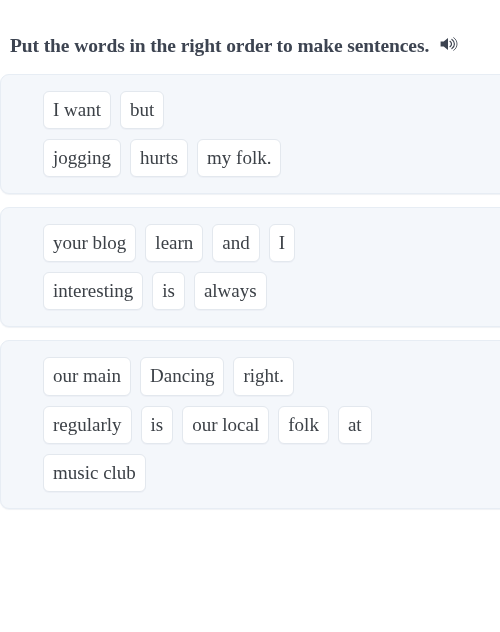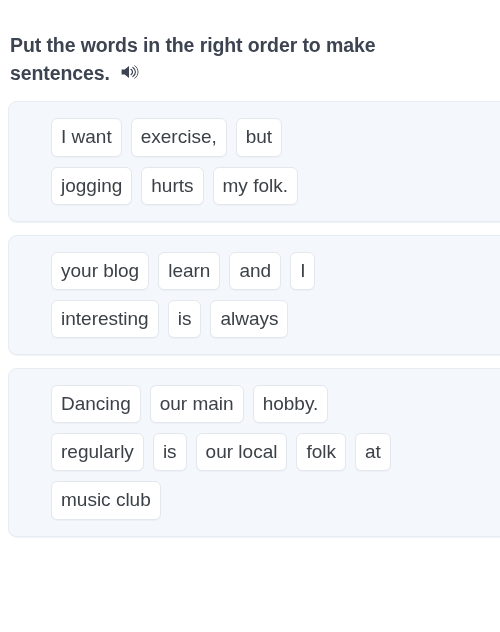--- a/index.html
+++ b/index.html
@@ -13,20 +13,21 @@
     font-family: "Liberation Sans", sans-serif;
     overflow: hidden;
     position: relative;
   }
 
   #page {
     width: 484px;
     height: 632px;
     position: relative;
     box-sizing: border-box;
+    font-family: Liberation Serif, serif;
   }
 
   
   .task-header {
     padding: 32px 14px 0 10px;
     box-sizing: border-box;
   }
   .task-title {
     font-size: 19.5px;
     font-weight: bold;
@@ -47,21 +48,21 @@
     cursor: pointer;
   }
   .audio-btn svg { display: block; }
 
   
   .cards {
     margin-top: 14px;
     display: flex;
     flex-direction: column;
     gap: 13px;
-    padding-left: 8px;
+    padding-left: 0;
     text-align: right;
   }
   .sentence-card {
     background: #f4f7fb;
     border: 1px solid #e7edf4;
     border-radius: 9px;
     box-sizing: border-box;
     padding: 16px 12px 16px 42px;
     width: 520px;   
     box-shadow: 0 1px 1px rgba(170,185,200,0.18);
@@ -102,21 +103,20 @@
         <path d="M15.7 3.7c2.0 1.3 3.3 3.6 3.3 6.3s-1.3 5.0-3.3 6.3" stroke="#3d4451" stroke-width="1.0" fill="none" stroke-linecap="round" opacity="0.85"></path>
       </svg>
     </span>
   </div>
 
   <div class="cards">
 
     <div class="sentence-card">
       <div class="chip-row">
         <div class="word-chip">I want</div>
-        <div class="word-chip">exercise,</div>
         <div class="word-chip">but</div>
       </div>
       <div class="chip-row">
         <div class="word-chip">jogging</div>
         <div class="word-chip">hurts</div>
         <div class="word-chip">my folk.</div>
       </div>
     </div>
 
     <div class="sentence-card">
@@ -128,23 +128,23 @@
       </div>
       <div class="chip-row">
         <div class="word-chip">interesting</div>
         <div class="word-chip">is</div>
         <div class="word-chip">always</div>
       </div>
     </div>
 
     <div class="sentence-card">
       <div class="chip-row">
+        <div class="word-chip">our main</div>
         <div class="word-chip">Dancing</div>
-        <div class="word-chip">our main</div>
-        <div class="word-chip">hobby.</div>
+        <div class="word-chip">right.</div>
       </div>
       <div class="chip-row">
         <div class="word-chip">regularly</div>
         <div class="word-chip">is</div>
         <div class="word-chip">our local</div>
         <div class="word-chip">folk</div>
         <div class="word-chip">at</div>
       </div>
       <div class="chip-row">
         <div class="word-chip">music club</div>

